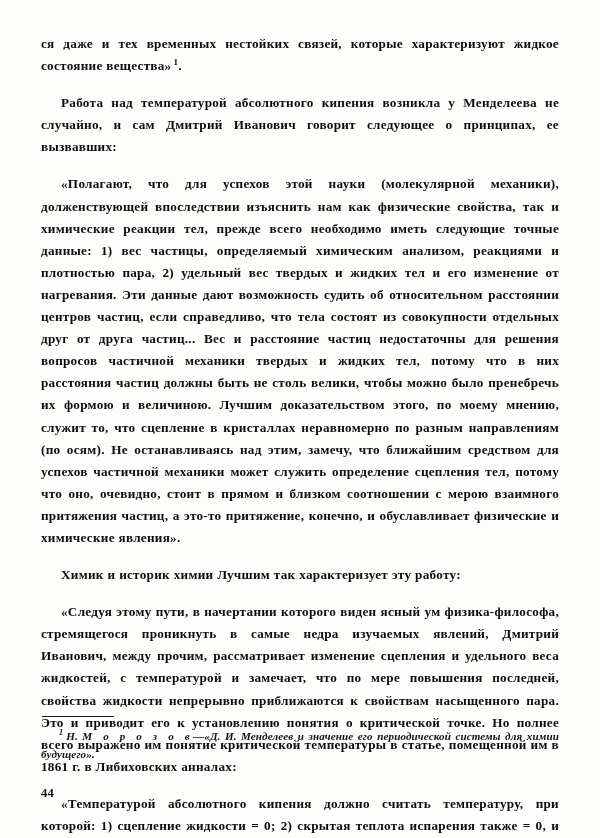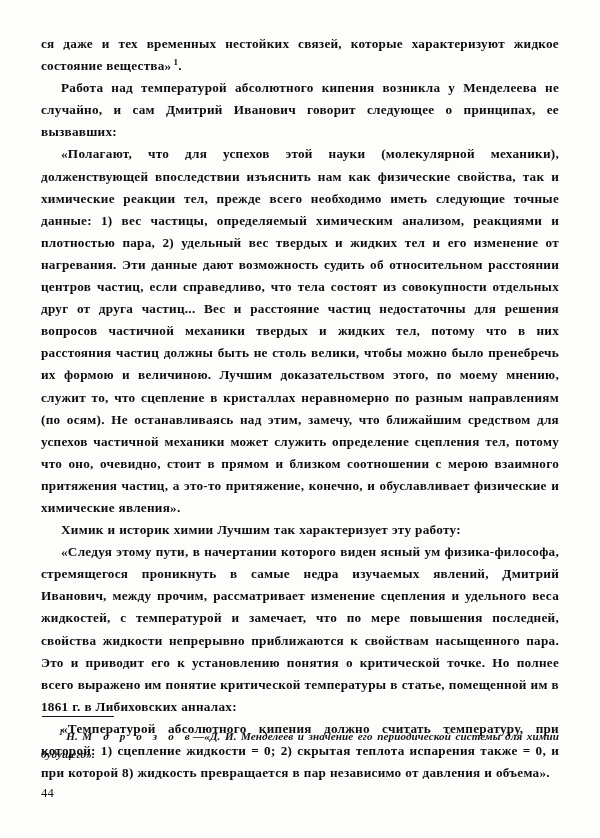--- a/index.html
+++ b/index.html
@@ -41,20 +41,21 @@
     font-weight: 700;
     letter-spacing: 0.02em;
     word-spacing: 0.02em;
     -webkit-font-smoothing: none;
   }
   .para + .para {
     margin-top: 0;
   }
   .para.indent {
     text-indent: 20px;
+    margin-top: 15px;
   }
 
   sup.fn {
     font-size: 9px;
     font-weight: 700;
     vertical-align: super;
     line-height: 0;
     padding-left: 2px;
   }
 
@@ -91,21 +92,21 @@
   }
   .spaced {
     letter-spacing: 0.30em;
   }
 
   .folio {
     position: absolute;
     left: 41px;
     top: 786px;
     font-size: 12.6px;
-    font-weight: 400;
+    font-weight: 700;
     color: #111111;
     letter-spacing: 0.02em;
   }
 </style>
 </head>
 <body>
 
 <div class="page">
 
   <div class="textblock">

